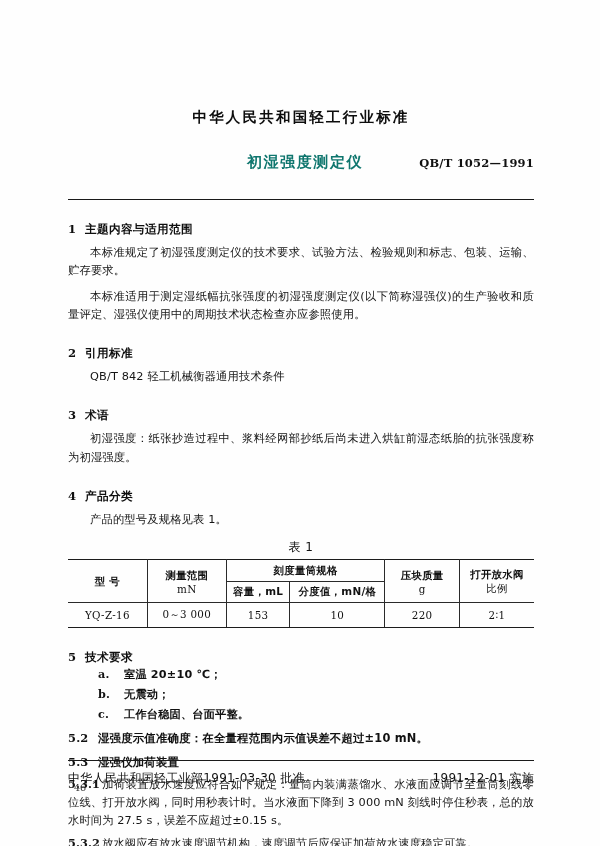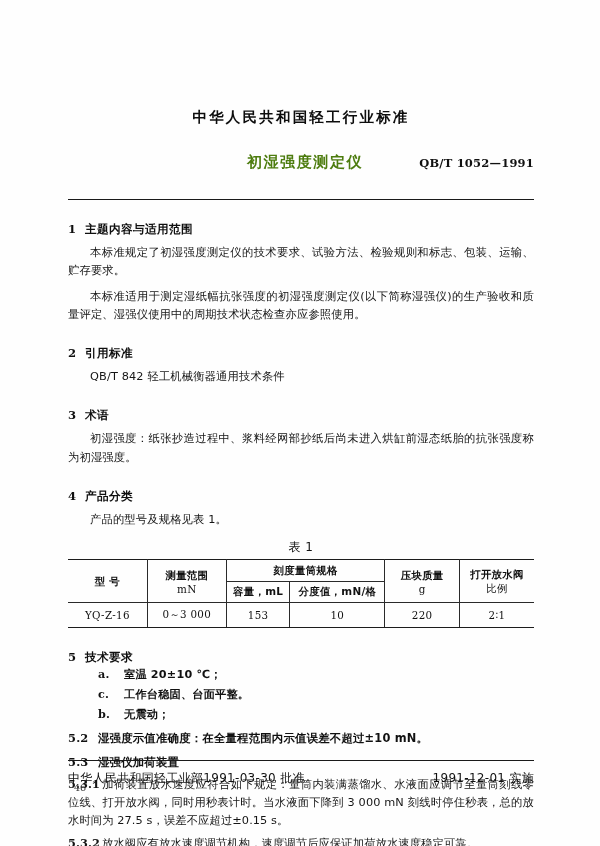--- a/index.html
+++ b/index.html
@@ -41,21 +41,21 @@
   .title-row {
     margin-top: 26px;
     position: relative;
     height: 24px;
   }
   .doc-title {
     text-align: center;
     font-size: 15px;
     font-weight: bold;
     letter-spacing: 1.6px;
-    color: #4d7c0f;
+    color: #0f766e;
     padding-left: 8px;
   }
   .std-no {
     position: absolute;
     right: 0;
     top: 3px;
     font-size: 11.5px;
     font-weight: bold;
     font-family: "DejaVu Serif", "Liberation Serif", serif;
     letter-spacing: 0.2px;
@@ -266,24 +266,24 @@
 
     <div class="sec-head">
       <span class="num mono-num">5</span><span>技术要求</span>
     </div>
 
 
     <div class="abc">
       <span class="mk">a.</span><span class="tx">室温 20±10 ℃；</span>
     </div>
     <div class="abc">
+      <span class="mk">b.</span><span class="tx">无震动；</span>
+    </div>
+    <div class="abc">
       <span class="mk">c.</span><span class="tx">工作台稳固、台面平整。</span>
-    </div>
-    <div class="abc">
-      <span class="mk">b.</span><span class="tx">无震动；</span>
     </div>
 
     <div class="sub bold">
       <span class="lbl mono-num">5.2</span><span>湿强度示值准确度：在全量程范围内示值误差不超过±10 mN。</span>
     </div>
 
     <div class="sub bold">
       <span class="lbl mono-num">5.3</span><span>湿强仪加荷装置</span>
     </div>
 

